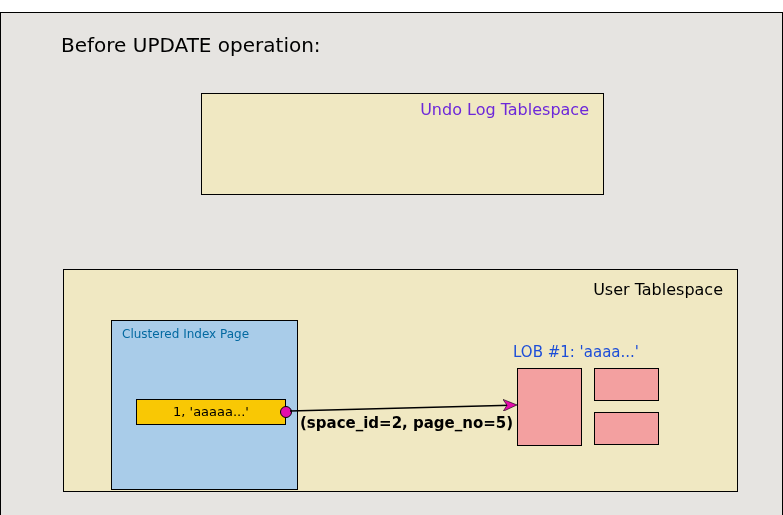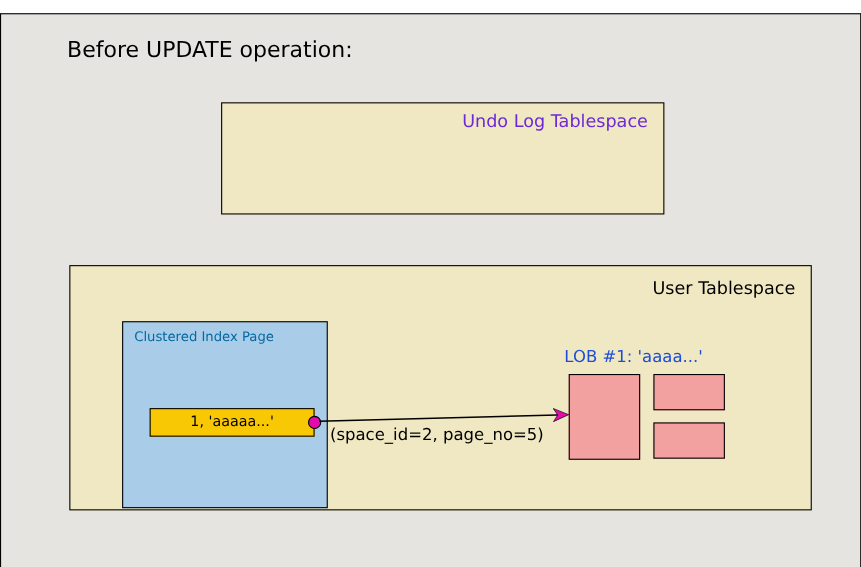--- a/index.html
+++ b/index.html
@@ -36,21 +36,21 @@
   .undo-log-label {
     position: absolute;
     right: 14px;
     top: 6px;
     font-size: 16px;
     color: #6d28d9;
   }
   .user-ts {
     position: absolute;
     left: 62px;
-    top: 228px;
+    top: 256px;
     width: 675px;
     height: 223px;
     background: #f0e8c2;
     border: 1.5px solid #000;
   }
   .user-ts-label {
     position: absolute;
     right: 14px;
     top: 10px;
     font-size: 16px;
@@ -106,20 +106,21 @@
   .arrow-svg {
     position: absolute;
     left: 0;
     top: 0;
     pointer-events: none;
   }
   .ref-text {
     position: absolute;
     font-size: 15px;
     color: #000;
+    font-weight: bold;
   }
 </style>
 </head>
 <body>
 
 <div class="canvas">
 
   <div class="title">Before UPDATE operation:</div>
 
   <div class="undo-log">

